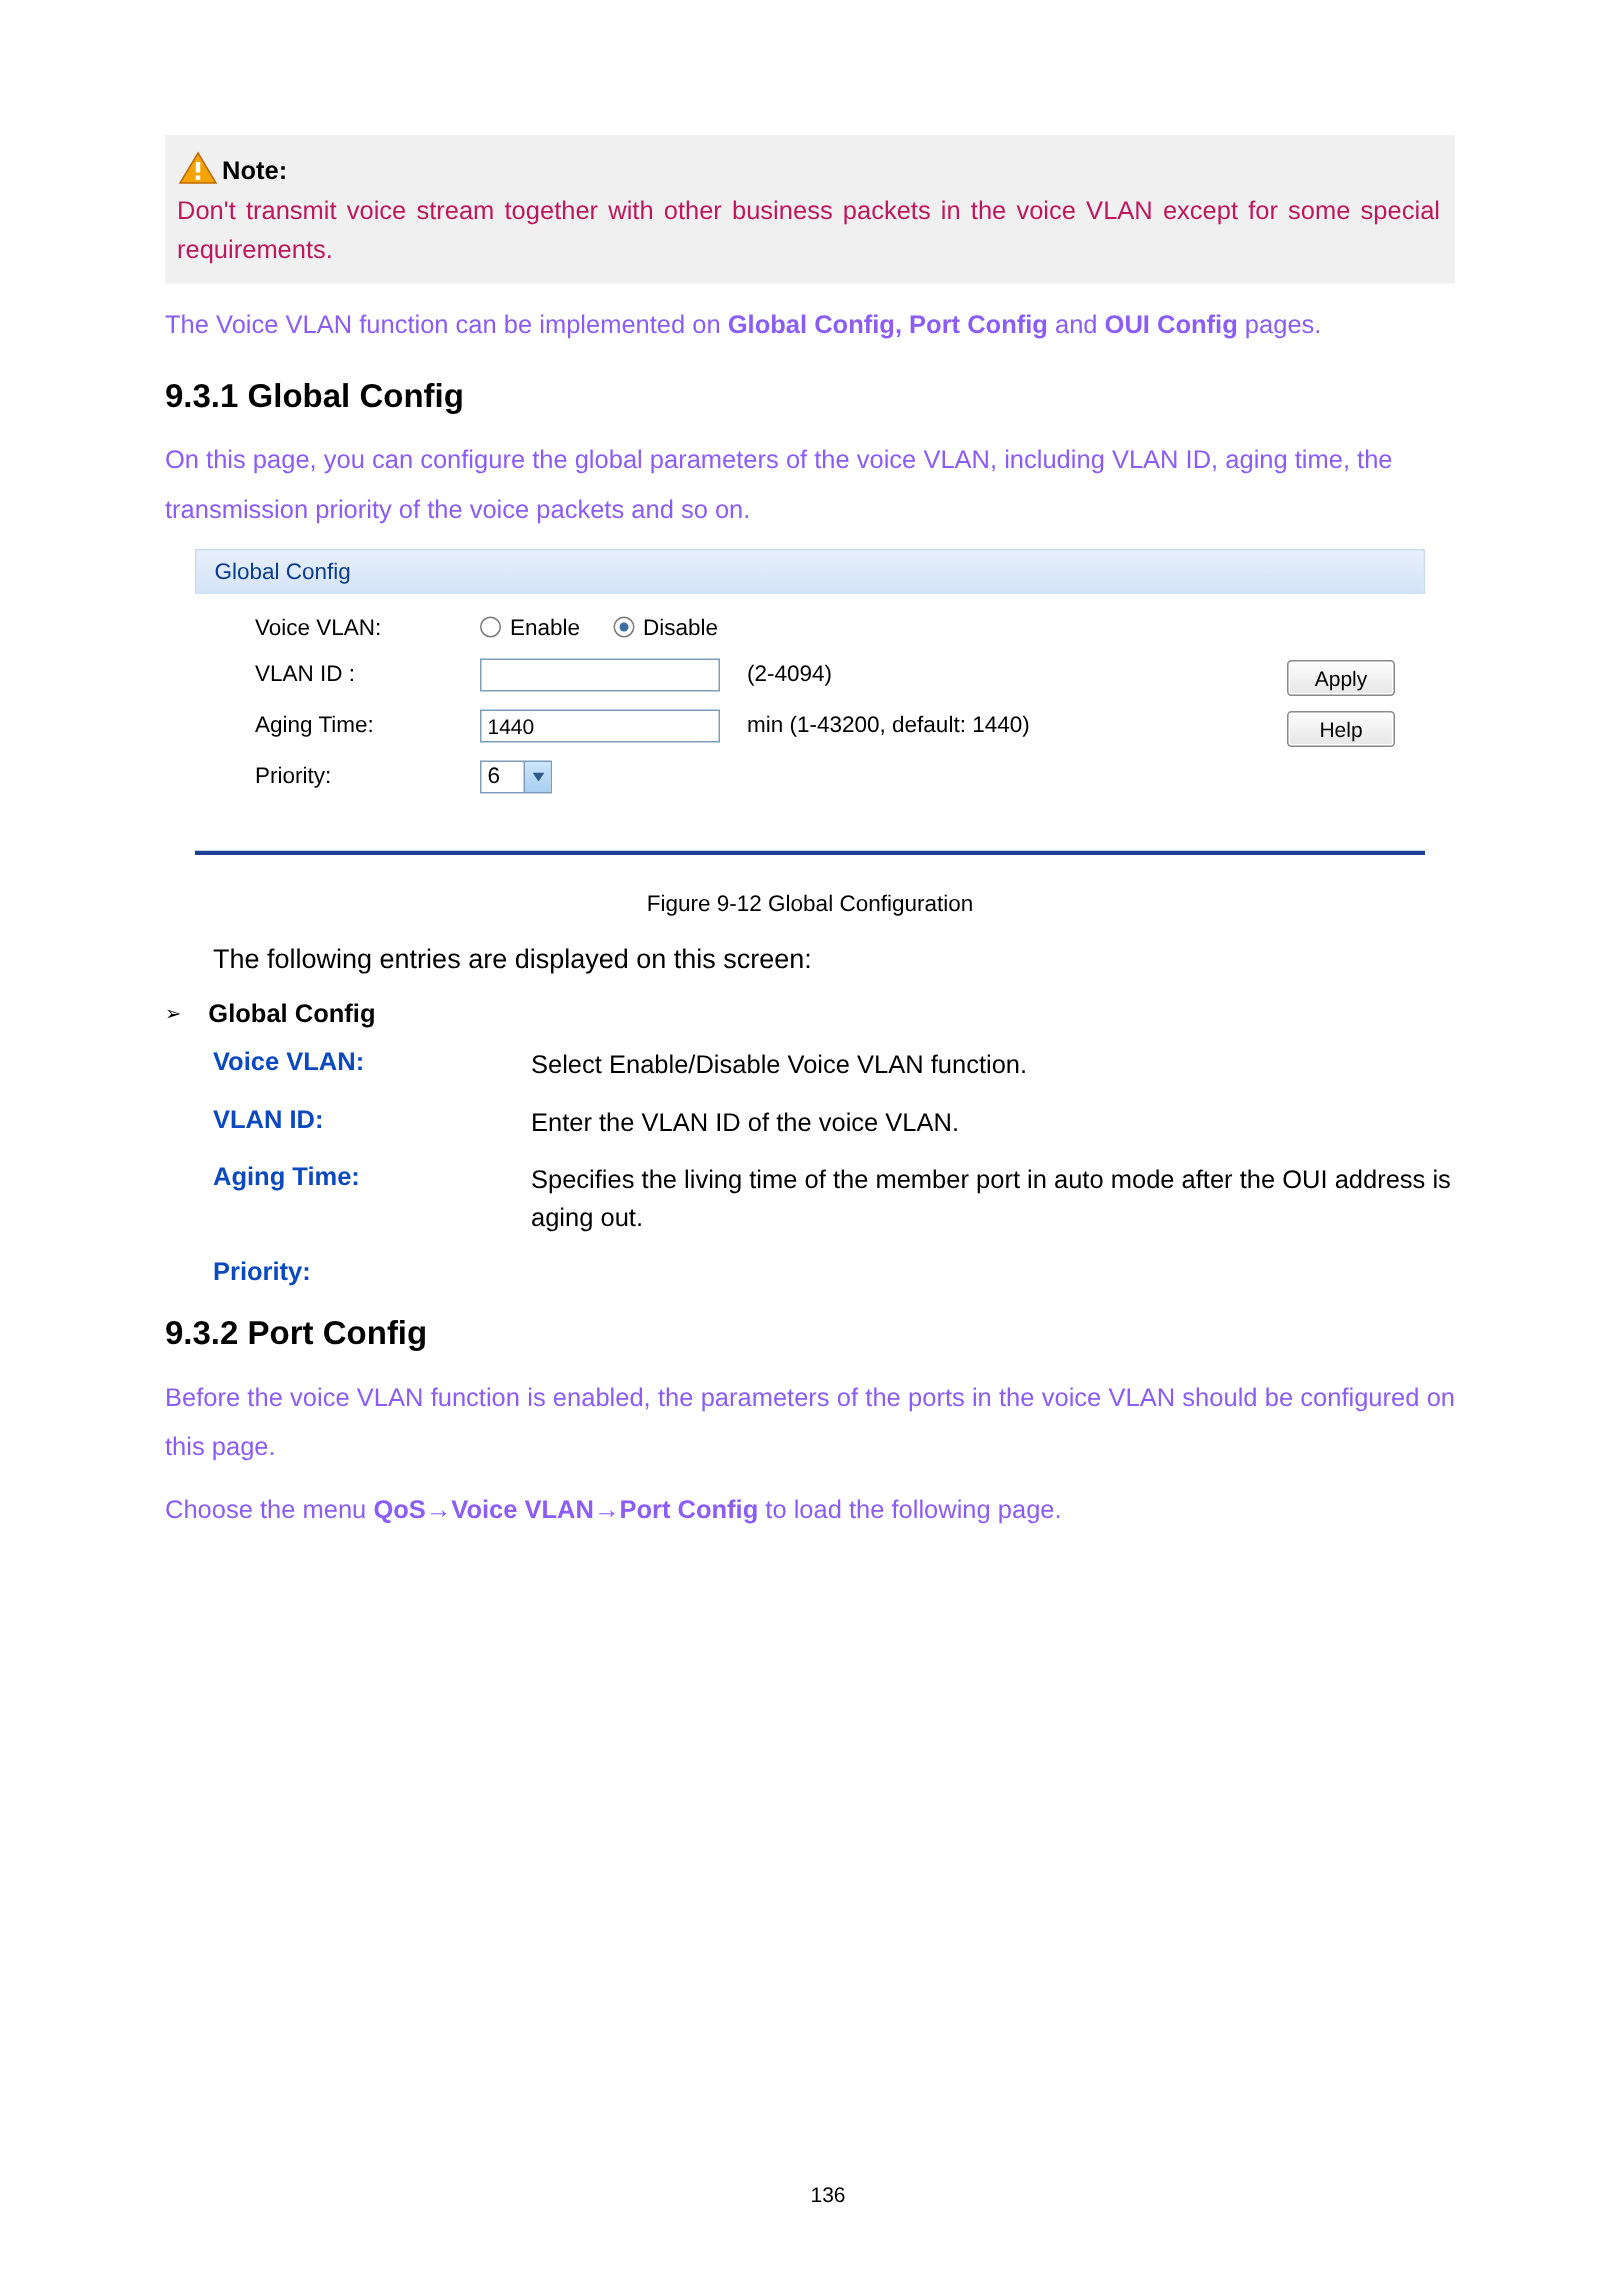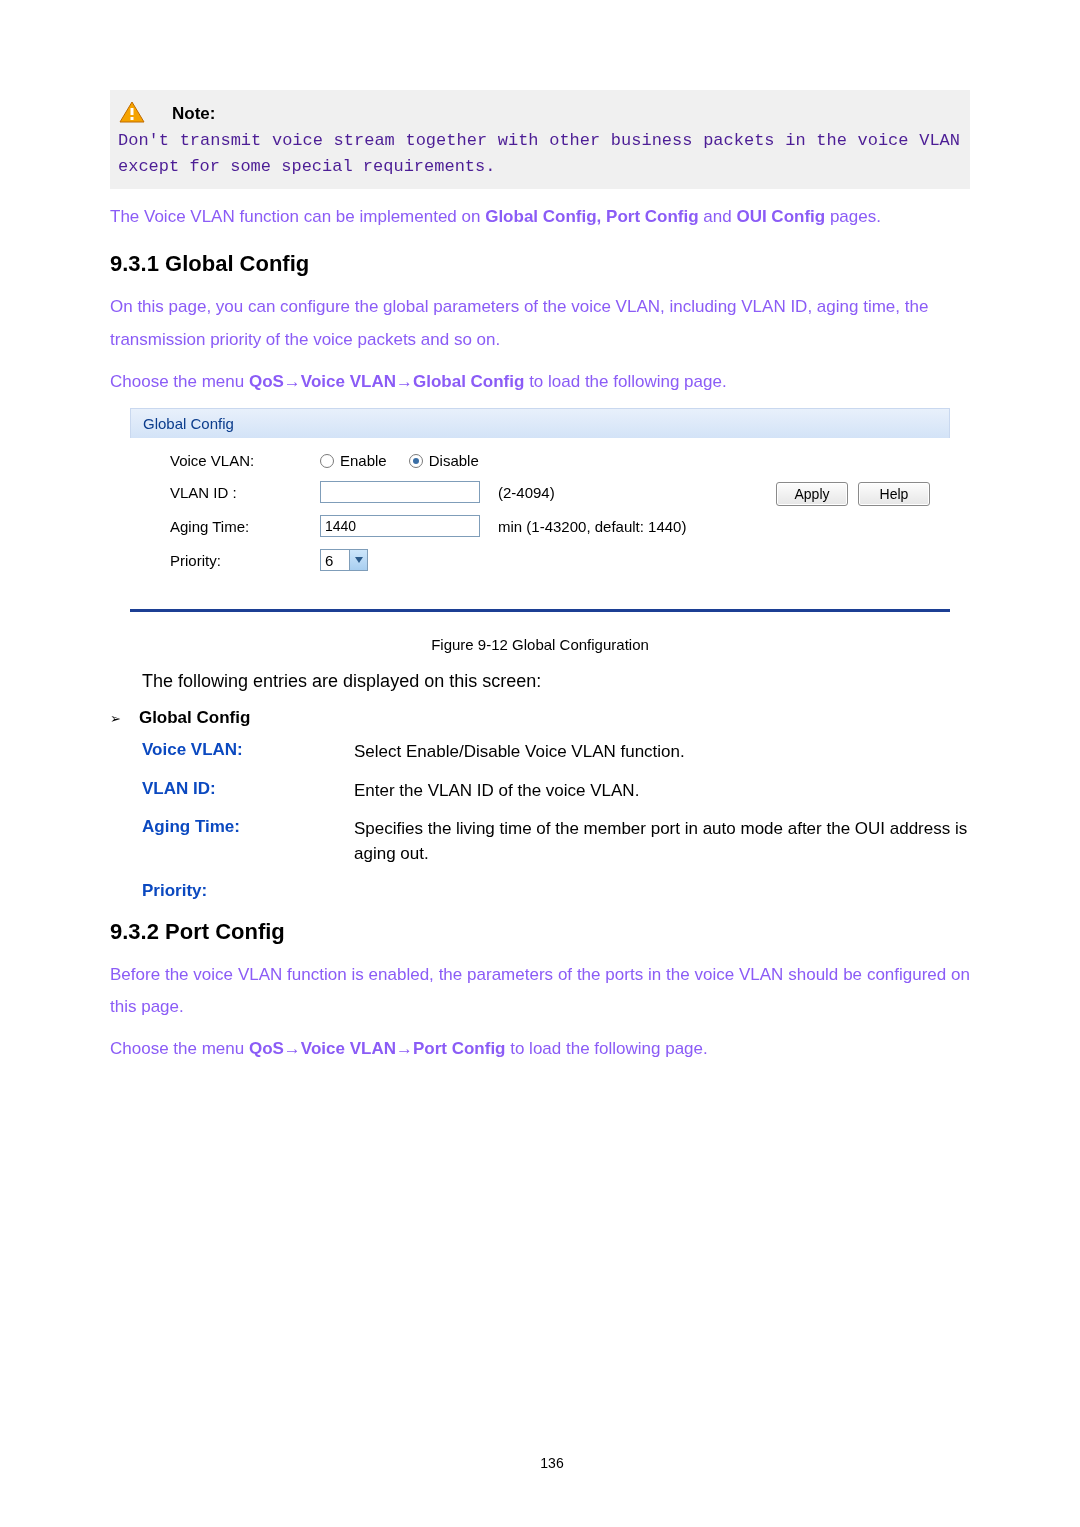--- a/index.html
+++ b/index.html
@@ -15,40 +15,38 @@
     }
     .note-box {
       background: #f0f0f0;
       padding: 10px 10px 10px 8px;
       margin-bottom: 12px;
     }
     .note-header {
       display: flex;
       align-items: flex-end;
       margin-bottom: 4px;
-      gap: 24px;
     }
     .warning-icon {
       width: 28px;
       height: 24px;
       position: relative;
       margin-right: 2px;
     }
     .warning-icon svg { display: block; }
     .note-label {
       font-weight: bold;
       font-size: 17px;
       color: #000;
     }
     .note-text {
       font-size: 17px;
-      color: #4c1d95;
+      color: #be185d;
       line-height: 1.5;
       text-align: justify;
-      font-family: Liberation Mono, monospace;
     }
     .para {
       font-size: 17px;
       color: #8b5cf6;
       line-height: 1.9;
       margin-bottom: 10px;
     }
     .h2 {
       font-size: 22px;
       font-weight: bold;
@@ -112,21 +110,21 @@
       width: 48px; height: 22px; border: 1px solid #7f9db9; background: #fff;
       display: flex; align-items: center; justify-content: space-between;
       padding-left: 4px;
     }
     .select-arrow {
       width: 18px; height: 20px; background: linear-gradient(#cde6fb,#a8cef0);
       display: flex; align-items: center; justify-content: center;
       border-left: 1px solid #7f9db9;
     }
     .btn-col {
-      display: flex; flex-direction: row; gap: 10px; margin-left: 30px;
+      display: flex; flex-direction: column; gap: 10px; margin-left: 30px;
       margin-top: 30px;
     }
     .btn {
       width: 72px; height: 24px;
       background: linear-gradient(#fdfdfd,#e6e6e6);
       border: 1px solid #8a8a8a; border-radius: 3px;
       font-size: 14px; text-align: center; line-height: 22px;
       box-shadow: inset 0 0 0 1px #fff;
     }
     .figure-caption {
@@ -185,23 +183,20 @@
   </div>
 
   <p class="para">
     <span>The Voice VLAN function can be implemented on </span><b>Global Config, Port Config</b><span> and </span><b>OUI Config</b><span> pages.</span>
   </p>
 
   <h2 class="h2">9.3.1 Global Config</h2>
 
   <p class="para">On this page, you can configure the global parameters of the voice VLAN, including VLAN ID, aging time, the transmission priority of the voice packets and so on.</p>
 
-  <p class="para menu-path">
-    <span>Choose the menu </span><b>QoS→Voice VLAN→Global Config</b><span> to load the following page.</span>
-  </p>
 
   <div class="config-panel">
     <div class="panel-header">Global Config</div>
     <div class="panel-body">
       <div class="form-col">
         <div class="form-row">
           <span class="form-label">Voice VLAN:</span>
           <div class="radio-group">
             <span class="radio"></span>
             <span>Enable</span>

